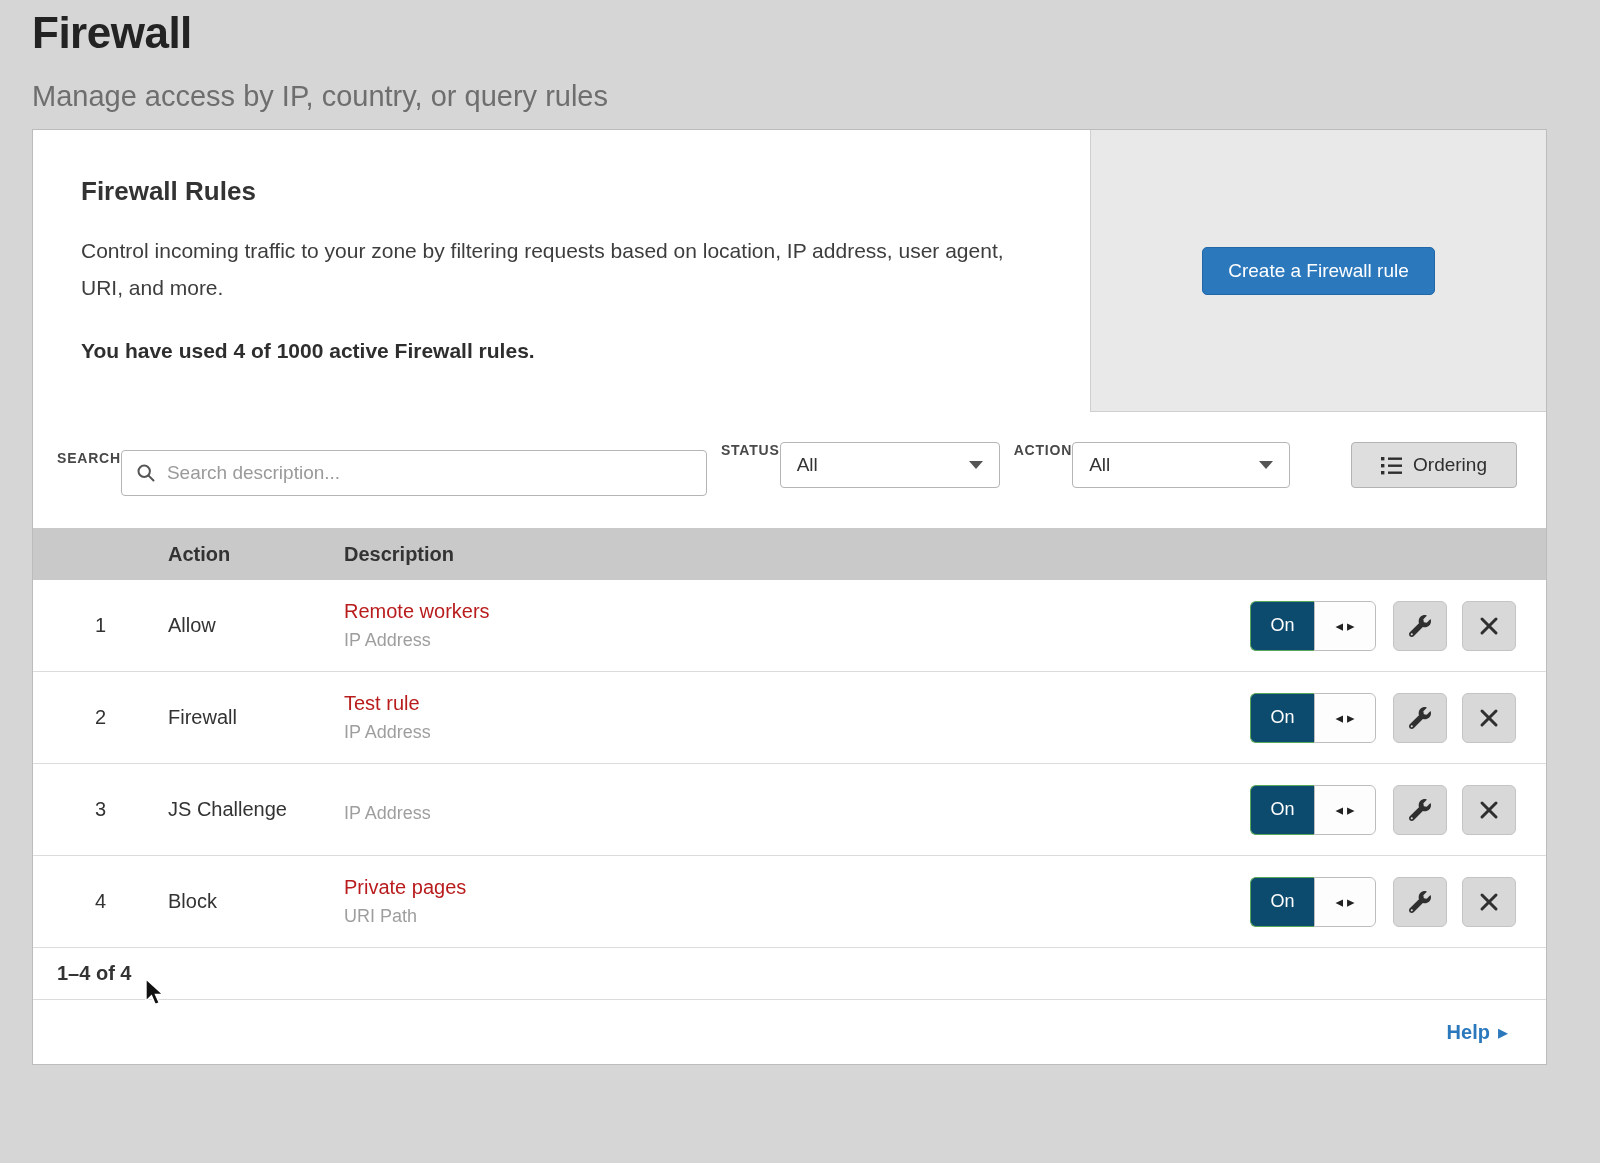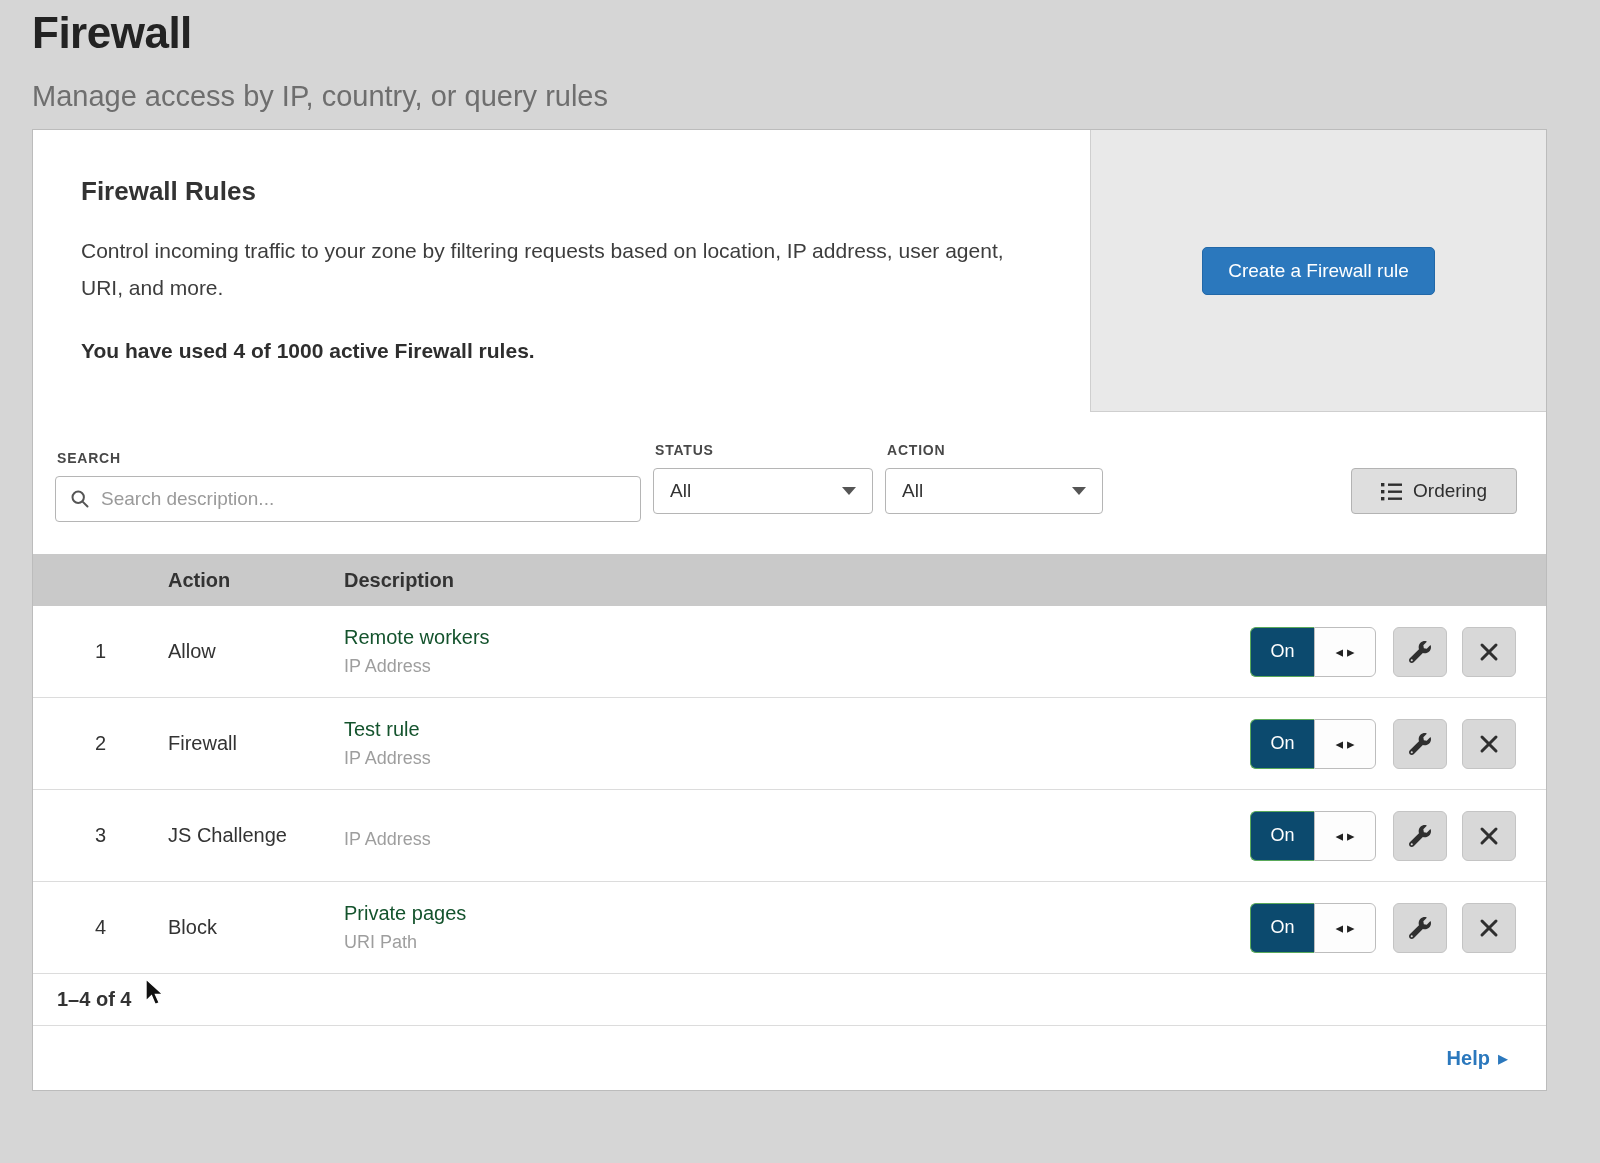--- a/index.html
+++ b/index.html
@@ -45,21 +45,21 @@
     padding:12px 25px;
     cursor:pointer;
   }
 
   
   .filters {
     display:flex;
     align-items:flex-end;
     padding:30px 29px 40px 22px;
   }
-  .filter { display:flex; flex-direction:column; }
+  .filter { display:flex; flex-direction:row; }
   .filter label {
     font-size:14px; font-weight:700; letter-spacing:0.8px;
     color:#484848; margin-bottom:10px; margin-left:2px;
   }
   .input-wrap {
     position:relative; width:586px; height:38px;
   }
   .input-wrap svg { position:absolute; left:15px; top:13px; }
   .input-wrap input {
     width:100%; height:46px;
@@ -99,21 +99,21 @@
   .col-num { flex:0 0 135px; text-align:center; }
   .col-action { flex:0 0 176px; }
   .col-desc { flex:1; }
   .row {
     height:92px;
     display:flex; align-items:center;
     border-bottom:1px solid #dcdcdc;
     font-size:20px; color:#333;
     background:#fff;
   }
-  .desc-title { font-size:20px; color:#14532d; }
+  .desc-title { font-size:20px; color:#b91c1c; }
   .desc-sub { font-size:18px; color:#9e9e9e; margin-top:7px; }
   .col-controls {
     margin-left:auto;
     display:flex; align-items:center; gap:15px;
     padding-right:30px;
   }
   .toggle-group { display:flex; margin-right:2px; }
   .toggle-on {
     width:64px; height:50px;
     background:#0c4a6e; color:#fff;

